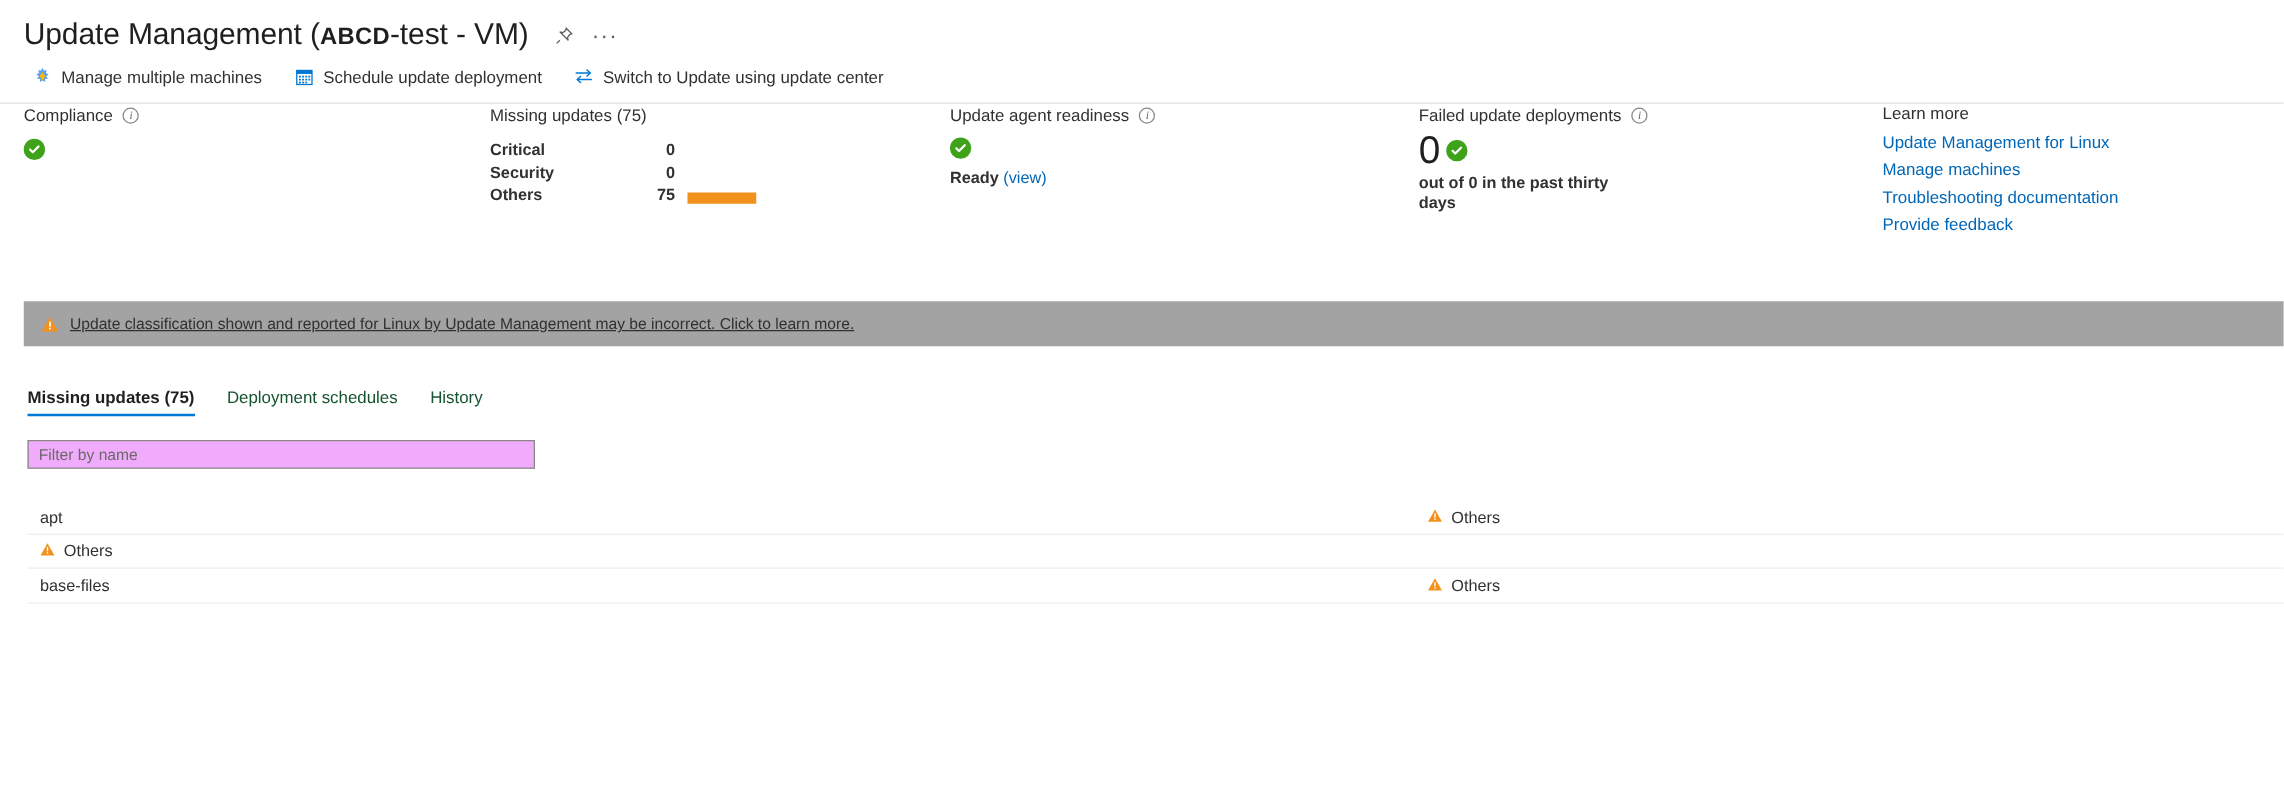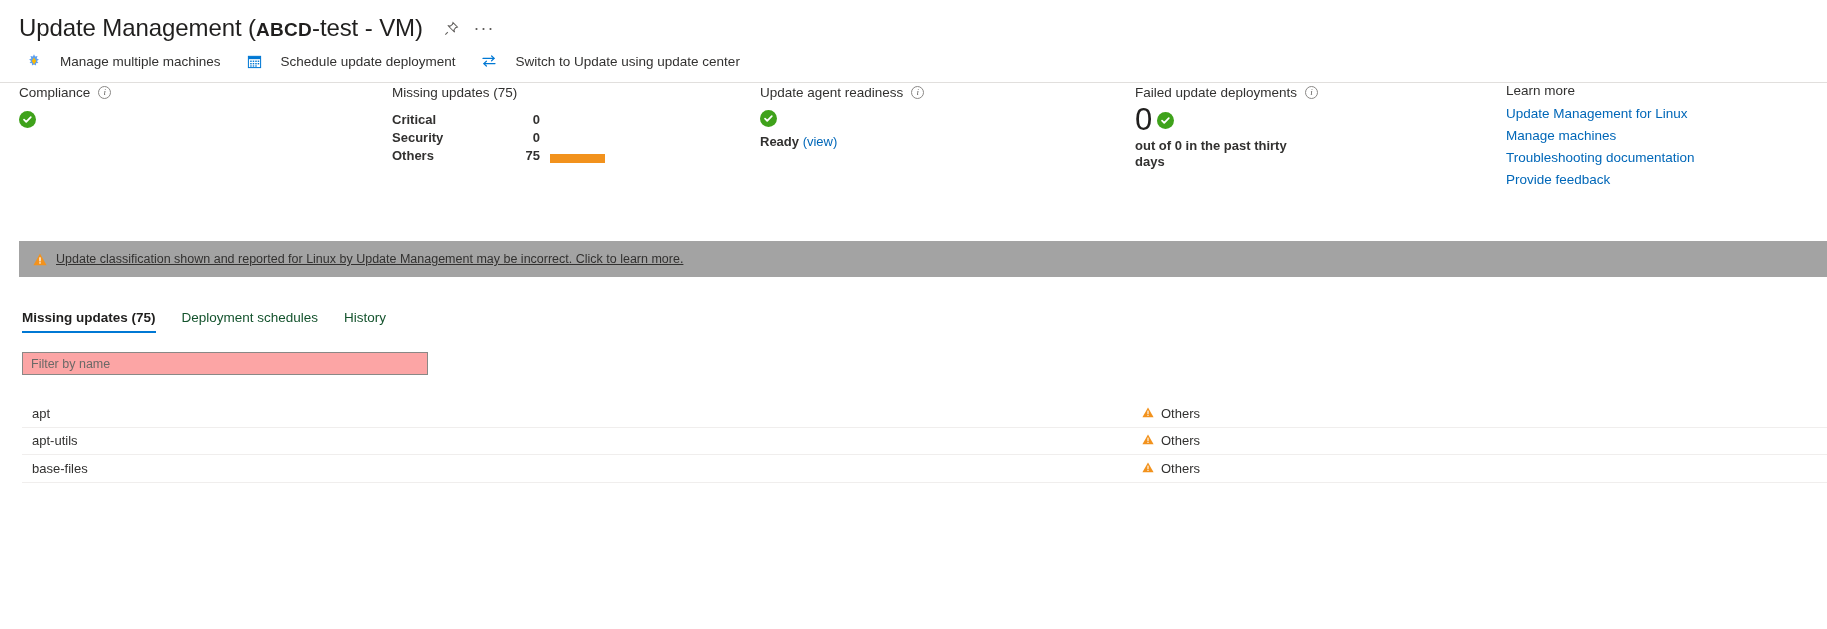--- a/index.html
+++ b/index.html
@@ -67,21 +67,21 @@
     display: flex;
     align-items: center;
     gap: 18px;
     padding: 16px 0 10px 22px;
     font-size: 13.5px;
     color: #323130;
   }
   .cmd {
     display: flex;
     align-items: flex-end;
-    gap: 18px;
+    gap: 7px;
     cursor: pointer;
     padding: 3px 4px;
     border-radius: 2px;
     white-space: nowrap;
   }
   .cmd-ico {
     width: 16px;
     height: 16px;
     display: inline-flex;
     align-items: center;
@@ -281,21 +281,21 @@
     right: 0;
     height: 24px;
   }
   .filter-input {
     position: absolute;
     left: 0;
     top: 0;
     width: 406px;
     height: 23px;
     border: 1px solid #8a8886;
-    background: #fca5a5;
+    background: #f0abfc;
     font-size: 12.5px;
     color: #323130;
     padding: 0 8px;
     box-sizing: border-box;
     font-family: "Liberation Sans", sans-serif;
     outline: none;
   }
   .filter-input::placeholder { color: #6b6967; }
   .classif-select {
     position: absolute;
@@ -542,21 +542,20 @@
               <rect x="6.35" y="4.3" width="1.3" height="4.1" fill="#fff"></rect>
               <rect x="6.35" y="9.2" width="1.3" height="1.4" fill="#fff"></rect>
             </svg>
         </span>
         <span>Others</span>
       </div>
       <div class="col-link"></div>
     </div>
 
     <div class="grid-row">
-      <div class="col-name">apt-utils</div>
       <div class="col-class class-cell">
         <span>
           <svg width="12" height="11" viewBox="0 0 14 13">
               <path d="M7 0.6 L13.6 12.2 H0.4 Z" fill="#f2921d"></path>
               <rect x="6.35" y="4.3" width="1.3" height="4.1" fill="#fff"></rect>
               <rect x="6.35" y="9.2" width="1.3" height="1.4" fill="#fff"></rect>
             </svg>
         </span>
         <span>Others</span>
       </div>

